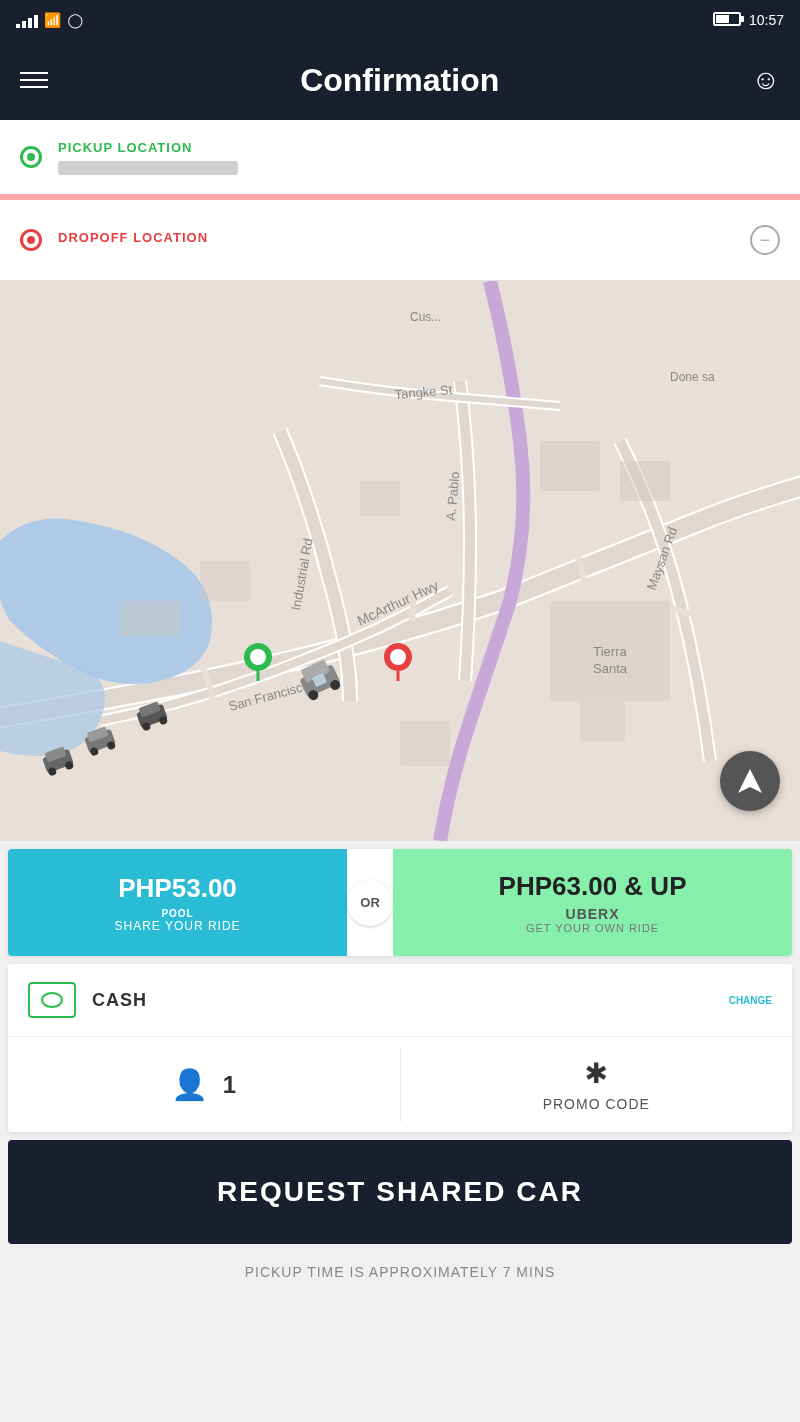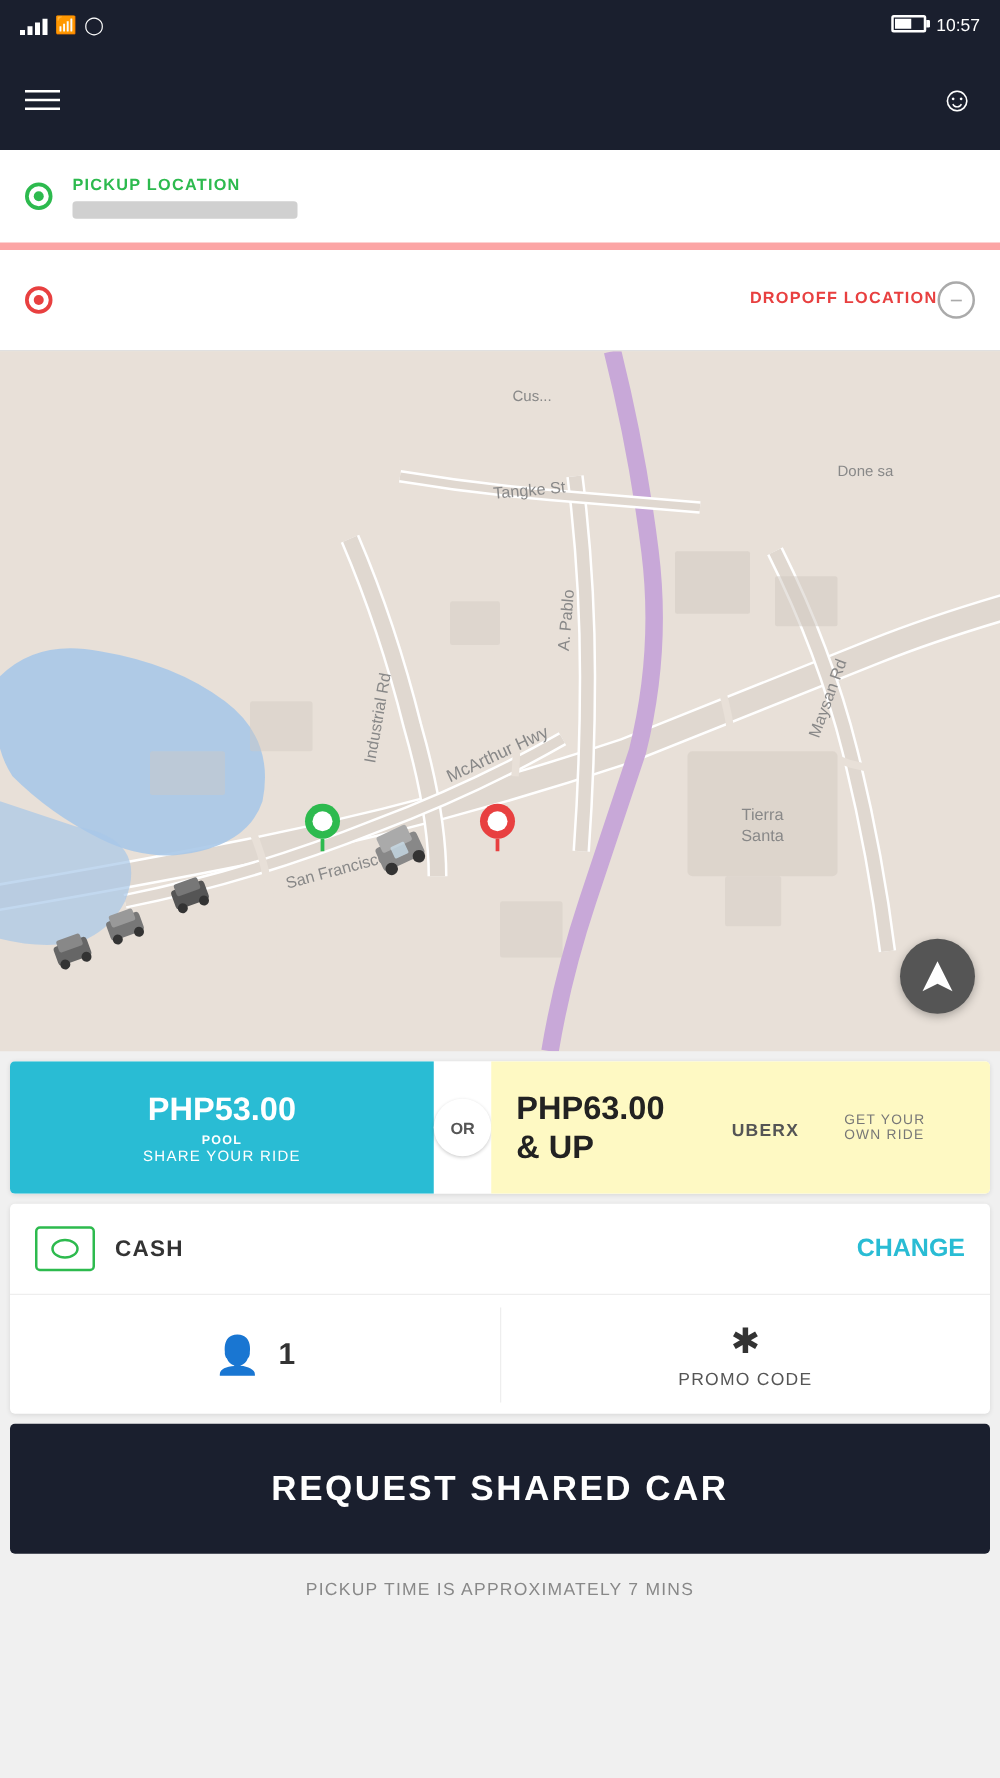--- a/index.html
+++ b/index.html
@@ -116,21 +116,20 @@
     }
     .location-row {
       display: flex;
       align-items: center;
       padding: 18px 20px;
       border-bottom: 6px solid #fca5a5;
       min-height: 80px;
     }
     .location-row:last-child {
       border-bottom: none;
-      text-align: right;
     }
     .dot-green {
       width: 22px;
       height: 22px;
       border-radius: 50%;
       background: white;
       border: 3px solid #2dba4e;
       position: relative;
       flex-shrink: 0;
       margin-right: 16px;
@@ -288,24 +287,24 @@
       font-weight: bold;
       color: #555;
       align-self: center;
       flex-shrink: 0;
       box-shadow: 0 1px 3px rgba(0,0,0,0.2);
     }
     .pricing-uberx {
       flex: 1.2;
       padding: 22px 20px;
       display: flex;
-      align-items: center;
-      justify-content: center;
-      background: #fef9c3;
-      gap: 36px;
+      flex-direction: column;
+      align-items: center;
+      justify-content: center;
+      background: #86efac;
     }
     .pricing-uberx-price {
       font-size: 26px;
       font-weight: bold;
       color: #222;
     }
     .pricing-uberx-label {
       font-size: 14px;
       color: #555;
       font-weight: bold;
@@ -351,21 +350,21 @@
     }
     .payment-label {
       flex: 1;
       font-size: 18px;
       font-weight: bold;
       color: #333;
       letter-spacing: 1px;
     }
     .change-link {
       color: #29bcd4;
-      font-size: 20px;
+      font-size: 10px;
       font-weight: bold;
       cursor: pointer;
     }
 
     .extras-row {
       display: flex;
       align-items: center;
     }
     .passengers-section {
       flex: 1;
@@ -449,20 +448,21 @@
     <span>10:57</span>
   </div>
 </div>
 
 <div class="header">
   <div class="hamburger">
     <span></span>
     <span></span>
     <span></span>
   </div>
+  <span class="header-title">Confirmation</span>
   <span class="smiley">☺</span>
 </div>
 
 <div class="location-panel">
   <div class="location-row">
     <div class="dot-green"></div>
     <div class="location-info">
       <div class="location-label-green">PICKUP LOCATION</div>
       <div class="location-placeholder"></div>
     </div>

